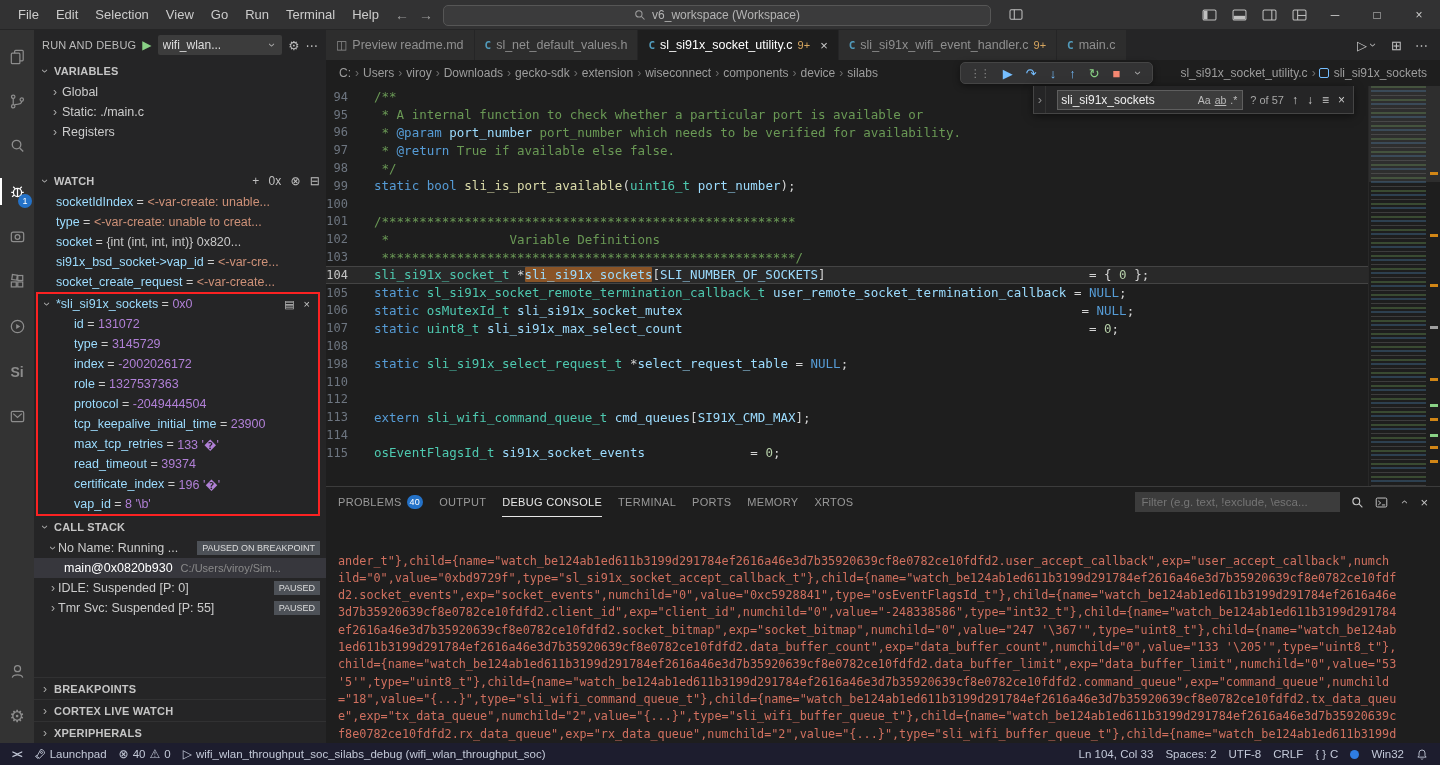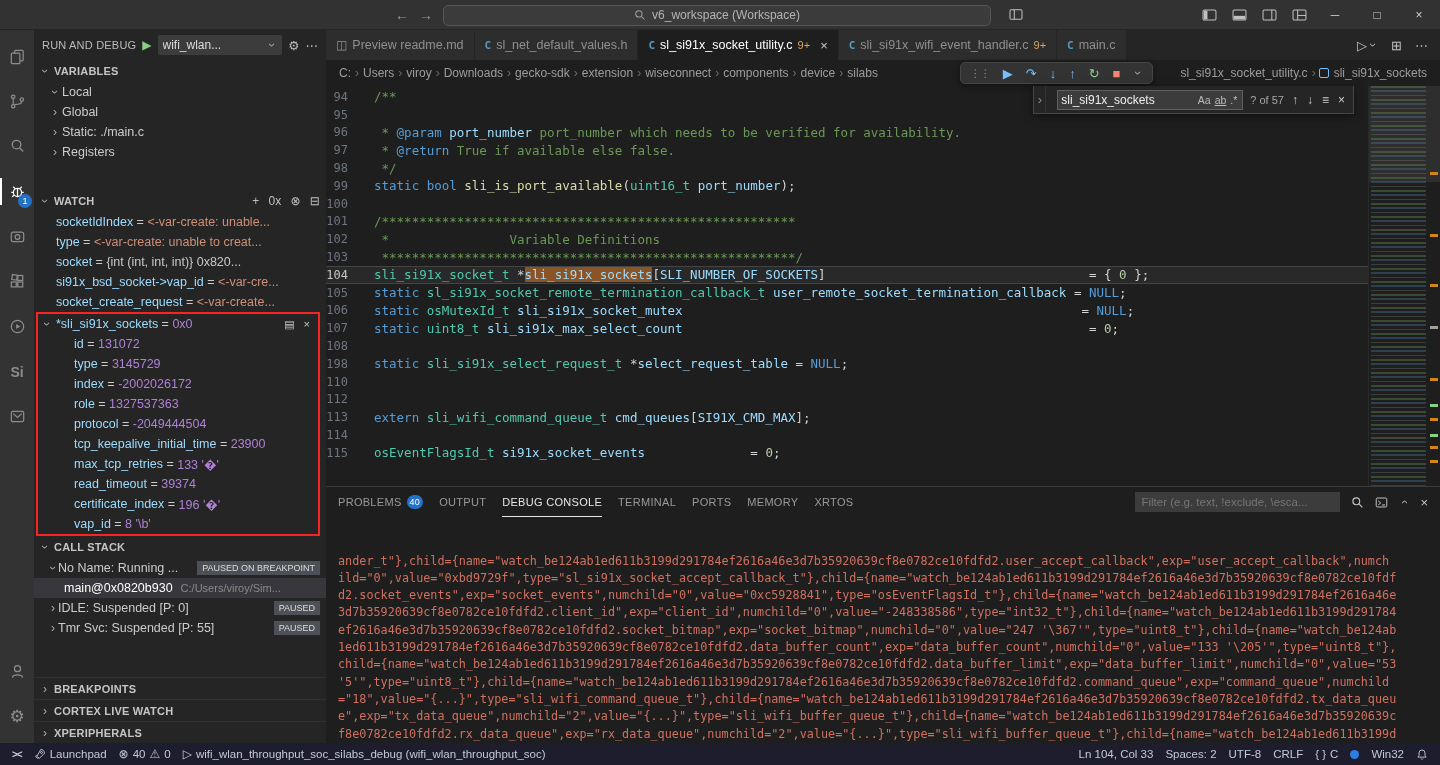--- a/index.html
+++ b/index.html
@@ -160,20 +160,30 @@
   .blue-dot{width:9px;height:9px;border-radius:50%;background:#2f7de1;display:inline-block}
   .sb-glyph{font-size:12px;line-height:1}
   svg{display:block}
 </style>
 </head>
 <body>
 
 <div class="window">
 
   <div class="titlebar">
+    <div class="menu-bar">
+        <span class="menu-item">File</span>
+        <span class="menu-item">Edit</span>
+        <span class="menu-item">Selection</span>
+        <span class="menu-item">View</span>
+        <span class="menu-item">Go</span>
+        <span class="menu-item">Run</span>
+        <span class="menu-item">Terminal</span>
+        <span class="menu-item">Help</span>
+      </div>
     <div class="title-center">
       <span class="nav-arrow">←</span>
       <span class="nav-arrow">→</span>
       <div class="search-box">
         <svg width="12" height="12" viewBox="0 0 16 16" fill="none" stroke="#b4b4b4" stroke-width="1.4">
             <circle cx="6.5" cy="6.5" r="4.2"></circle>
             <line x1="9.8" y1="9.8" x2="14" y2="14"></line>
           </svg>
         <span>v6_workspace (Workspace)</span>
       </div>
@@ -296,24 +306,20 @@
         </div>
         <span class="icon-dim">⚙</span>
         <span class="icon-dim">⋯</span>
       </div>
 
       <div class="section-header">
         <span class="chev down">›</span>
         <span>VARIABLES</span>
       </div>
       <div>
-          <div class="srow">
-            <span class="chev down">›</span>
-            <span class="scope-label">Local</span>
-          </div>
           <div class="srow">
             <span class="chev">›</span>
             <span class="scope-label">Global</span>
           </div>
           <div class="srow">
             <span class="chev">›</span>
             <span class="scope-label">Static: ./main.c</span>
           </div>
           <div class="srow">
             <span class="chev">›</span>
@@ -543,20 +549,21 @@
 
       <div class="editor-body">
         <div class="code-area">
           <div>
               <div class="cline">
                 <span class="lnum">94</span>
                 <span class="ltext"><span class="tk-cm">/**</span></span>
               </div>
               <div class="cline">
                 <span class="lnum">95</span>
+                <span class="ltext"><span class="tk-cm"> * A internal function to check whether a particular port is available or</span></span>
               </div>
               <div class="cline">
                 <span class="lnum">96</span>
                 <span class="ltext"><span class="tk-cm"> * </span><span class="tk-dt">@param</span><span class="tk-cm"> </span><span class="tk-dp">port_number</span><span class="tk-cm"> port_number which needs to be verified for availability.</span></span>
               </div>
               <div class="cline">
                 <span class="lnum">97</span>
                 <span class="ltext"><span class="tk-cm"> * </span><span class="tk-dt">@return</span><span class="tk-cm"> True if available else false.</span></span>
               </div>
               <div class="cline">

